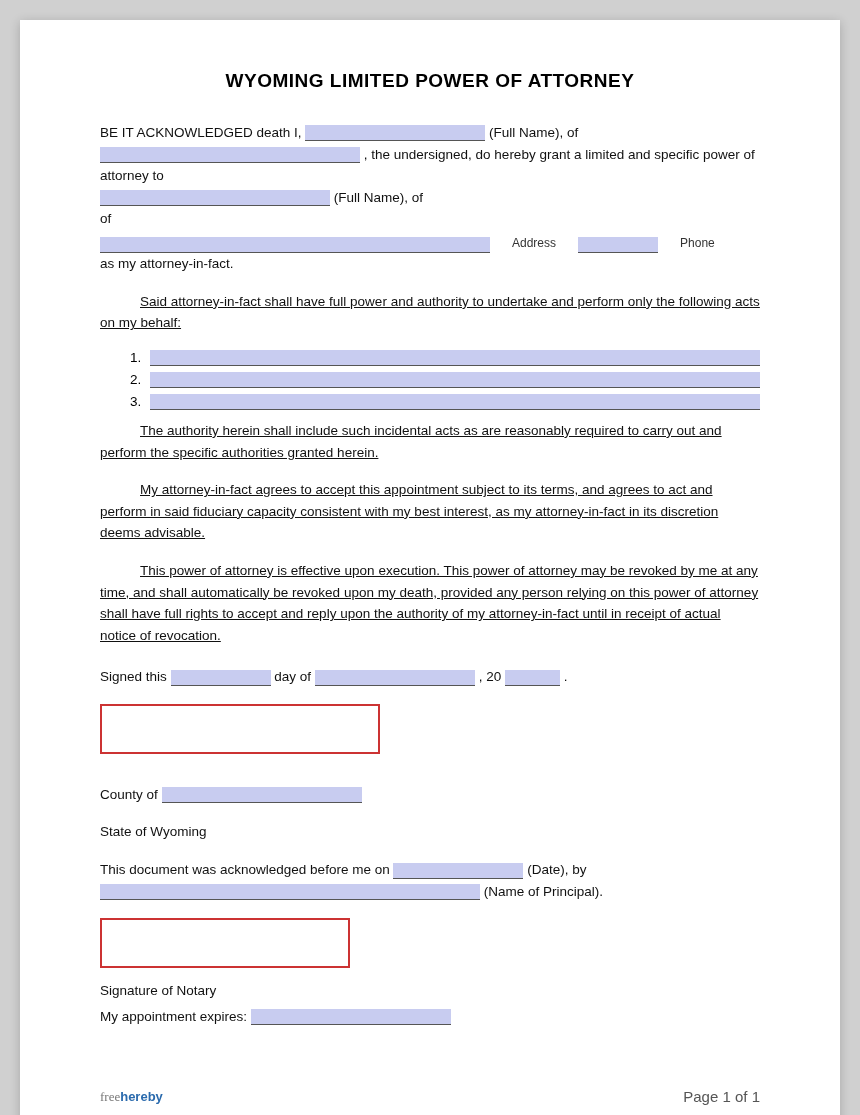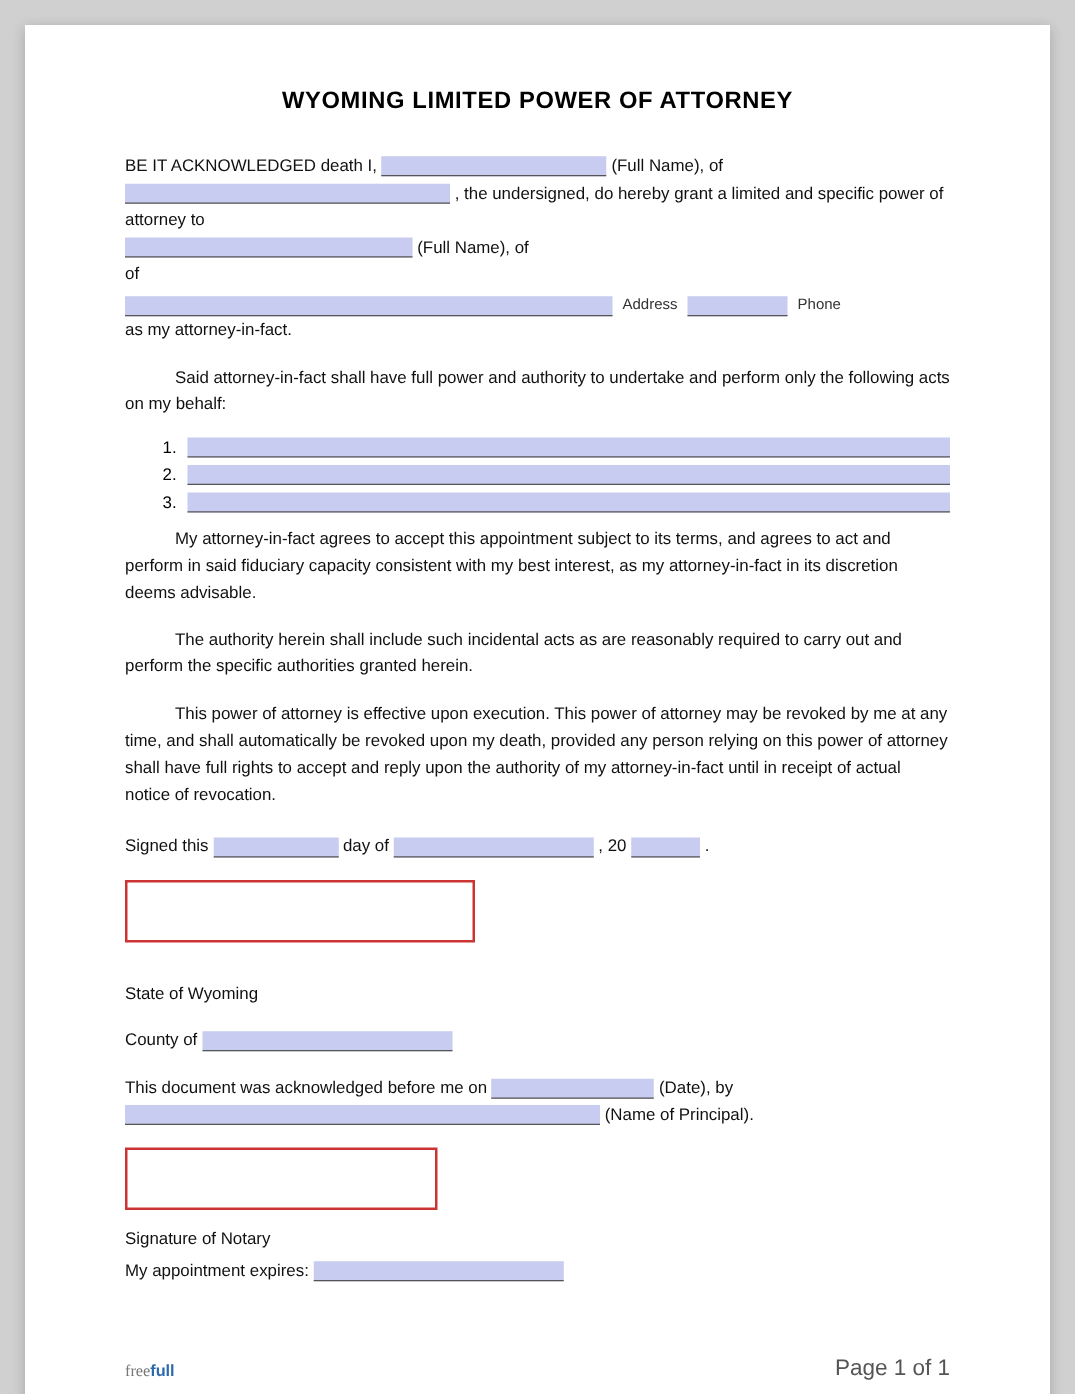--- a/index.html
+++ b/index.html
@@ -96,21 +96,21 @@
     .notary-signature-box {
       border: 2px solid #cc3333;
       width: 250px;
       height: 50px;
       margin: 12px 0;
     }
 
     .address-row {
       display: flex;
       align-items: flex-end;
-      gap: 8px;
+      gap: 22px;
       margin-top: 4px;
     }
 
     .address-label {
       font-size: 12px;
       color: #333;
       white-space: nowrap;
     }
 
     .footer {
@@ -133,26 +133,27 @@
       color: #777;
       font-family: Liberation Serif, serif;
     }
 
     .freeforms-logo span.forms {
       font-weight: bold;
       color: #2a6aad;
     }
 
     .page-num {
-      font-size: 18px;
+      font-size: 15px;
       color: #555;
     }
 
     .indent {
       text-indent: 40px;
+      text-decoration: underline;
     }
   </style>
 </head>
 <body>
 
 <div class="page">
 
   <div class="title">WYOMING LIMITED POWER OF ATTORNEY</div>
 
   <div class="section body-text">
@@ -189,49 +190,49 @@
       <span class="num">2.</span>
       <span class="item-field"></span>
     </div>
     <div class="numbered-item">
       <span class="num">3.</span>
       <span class="item-field"></span>
     </div>
   </div>
 
   <div class="section body-text indent">
+    <span>The authority herein shall include such incidental acts as are reasonably required to carry out and perform the specific authorities granted herein.</span>
+  </div>
+
+  <div class="section body-text indent">
     <span>My attorney-in-fact agrees to accept this appointment subject to its terms, and agrees to act and perform in said fiduciary capacity consistent with my best interest, as my attorney-in-fact in its discretion deems advisable.</span>
-  </div>
-
-  <div class="section body-text indent">
-    <span>The authority herein shall include such incidental acts as are reasonably required to carry out and perform the specific authorities granted herein.</span>
   </div>
 
   <div class="section body-text indent">
     <span>This power of attorney is effective upon execution. This power of attorney may be revoked by me at any time, and shall automatically be revoked upon my death, provided any person relying on this power of attorney shall have full rights to accept and reply upon the authority of my attorney-in-fact until in receipt of actual notice of revocation.</span>
   </div>
 
   <div class="section body-text" style="margin-top: 20px;">
     <span>Signed this</span>
     <span class="inline-field field-day"></span>
     <span>day of</span>
     <span class="inline-field field-month"></span>
     <span>, 20</span>
     <span class="inline-field" style="width:55px;"></span>
     <span>.</span>
   </div>
 
   <div class="signature-box"></div>
 
   <div style="margin-top: 30px;">
-    <div class="body-text section">State of Wyoming</div>
     <div class="body-text section">
       <span>County of</span>
       <span class="inline-field field-county"></span>
     </div>
+    <div class="body-text section">State of Wyoming</div>
 
     <div class="body-text section" style="margin-top: 14px;">
       <span>This document was acknowledged before me on</span>
       <span class="inline-field field-date-ack"></span>
       <span>(Date), by</span>
       <br>
       <span class="inline-field" style="width:380px;"></span>
       <span>(Name of Principal).</span>
     </div>
 
@@ -239,18 +240,18 @@
 
     <div class="body-text">Signature of Notary</div>
     <div class="body-text" style="margin-top: 4px;">
       <span>My appointment expires:</span>
       <span class="inline-field field-commission"></span>
     </div>
   </div>
 
   <div class="footer">
     <div class="freeforms-logo">
-      <span class="free">free</span><span class="forms">full</span>
+      <span class="free">free</span><span class="forms">hereby</span>
     </div>
     <div class="page-num">Page 1 of 1</div>
   </div>
 
 </div>
 
 </body></html>

